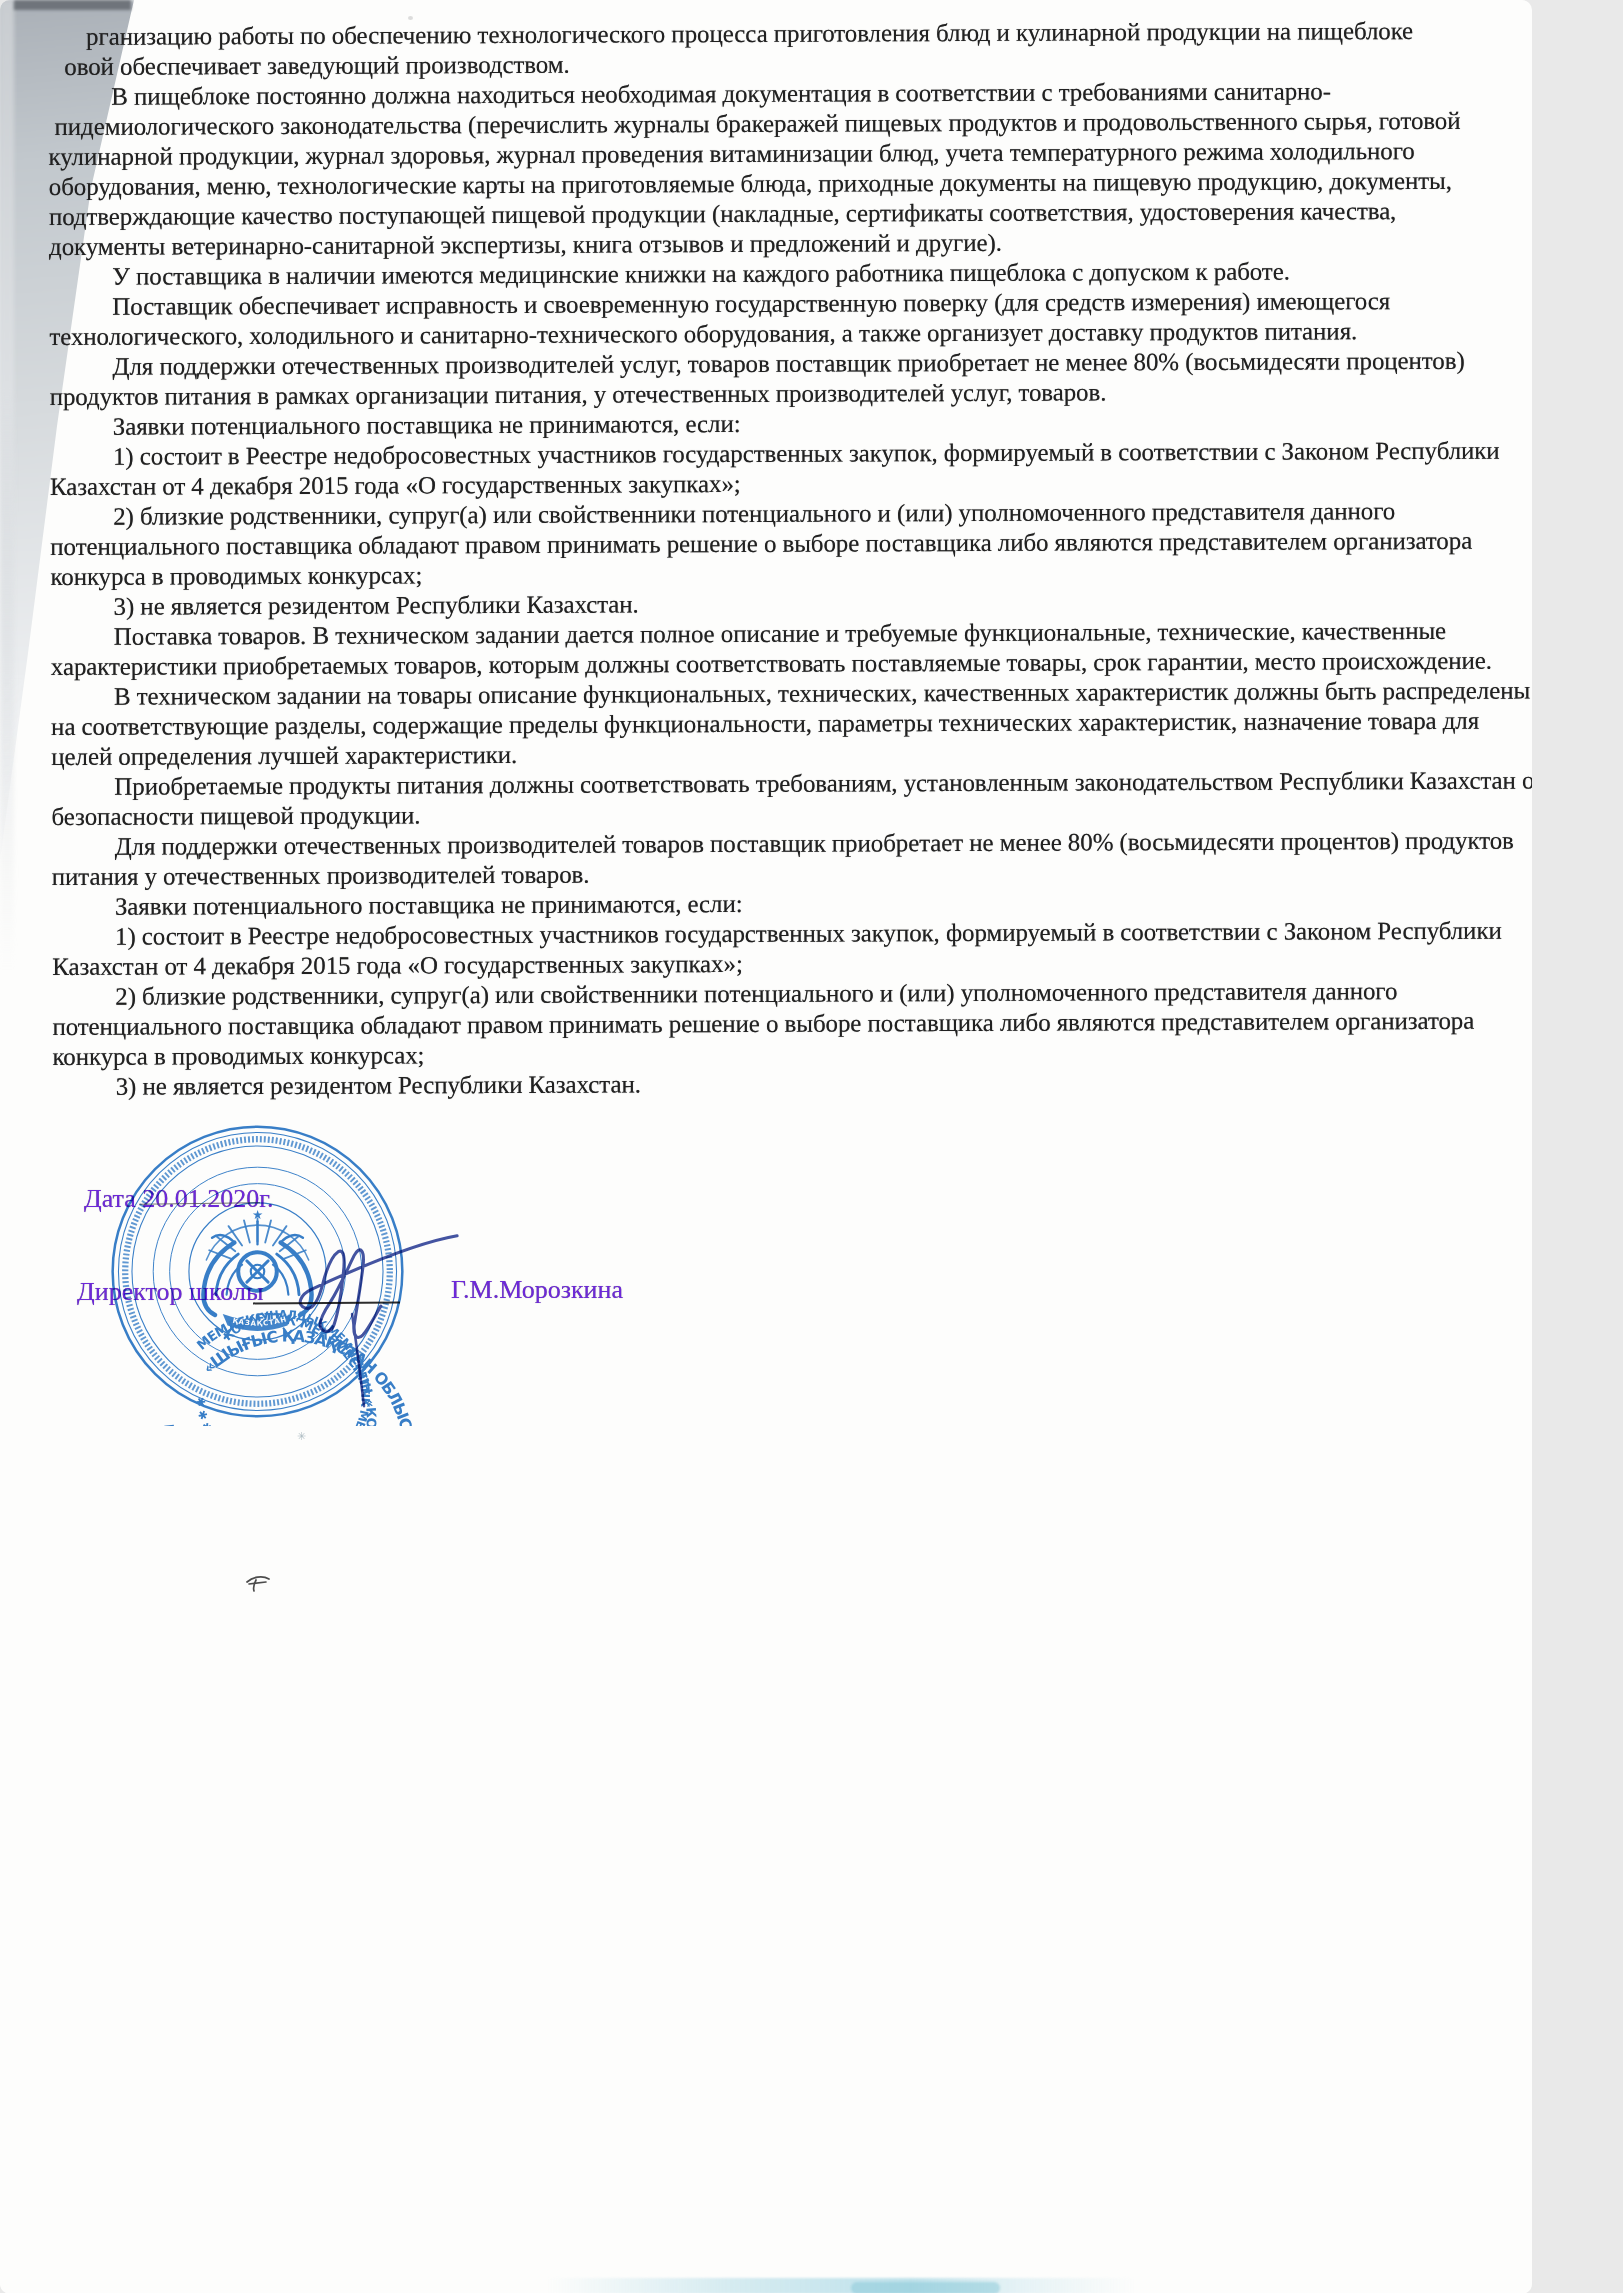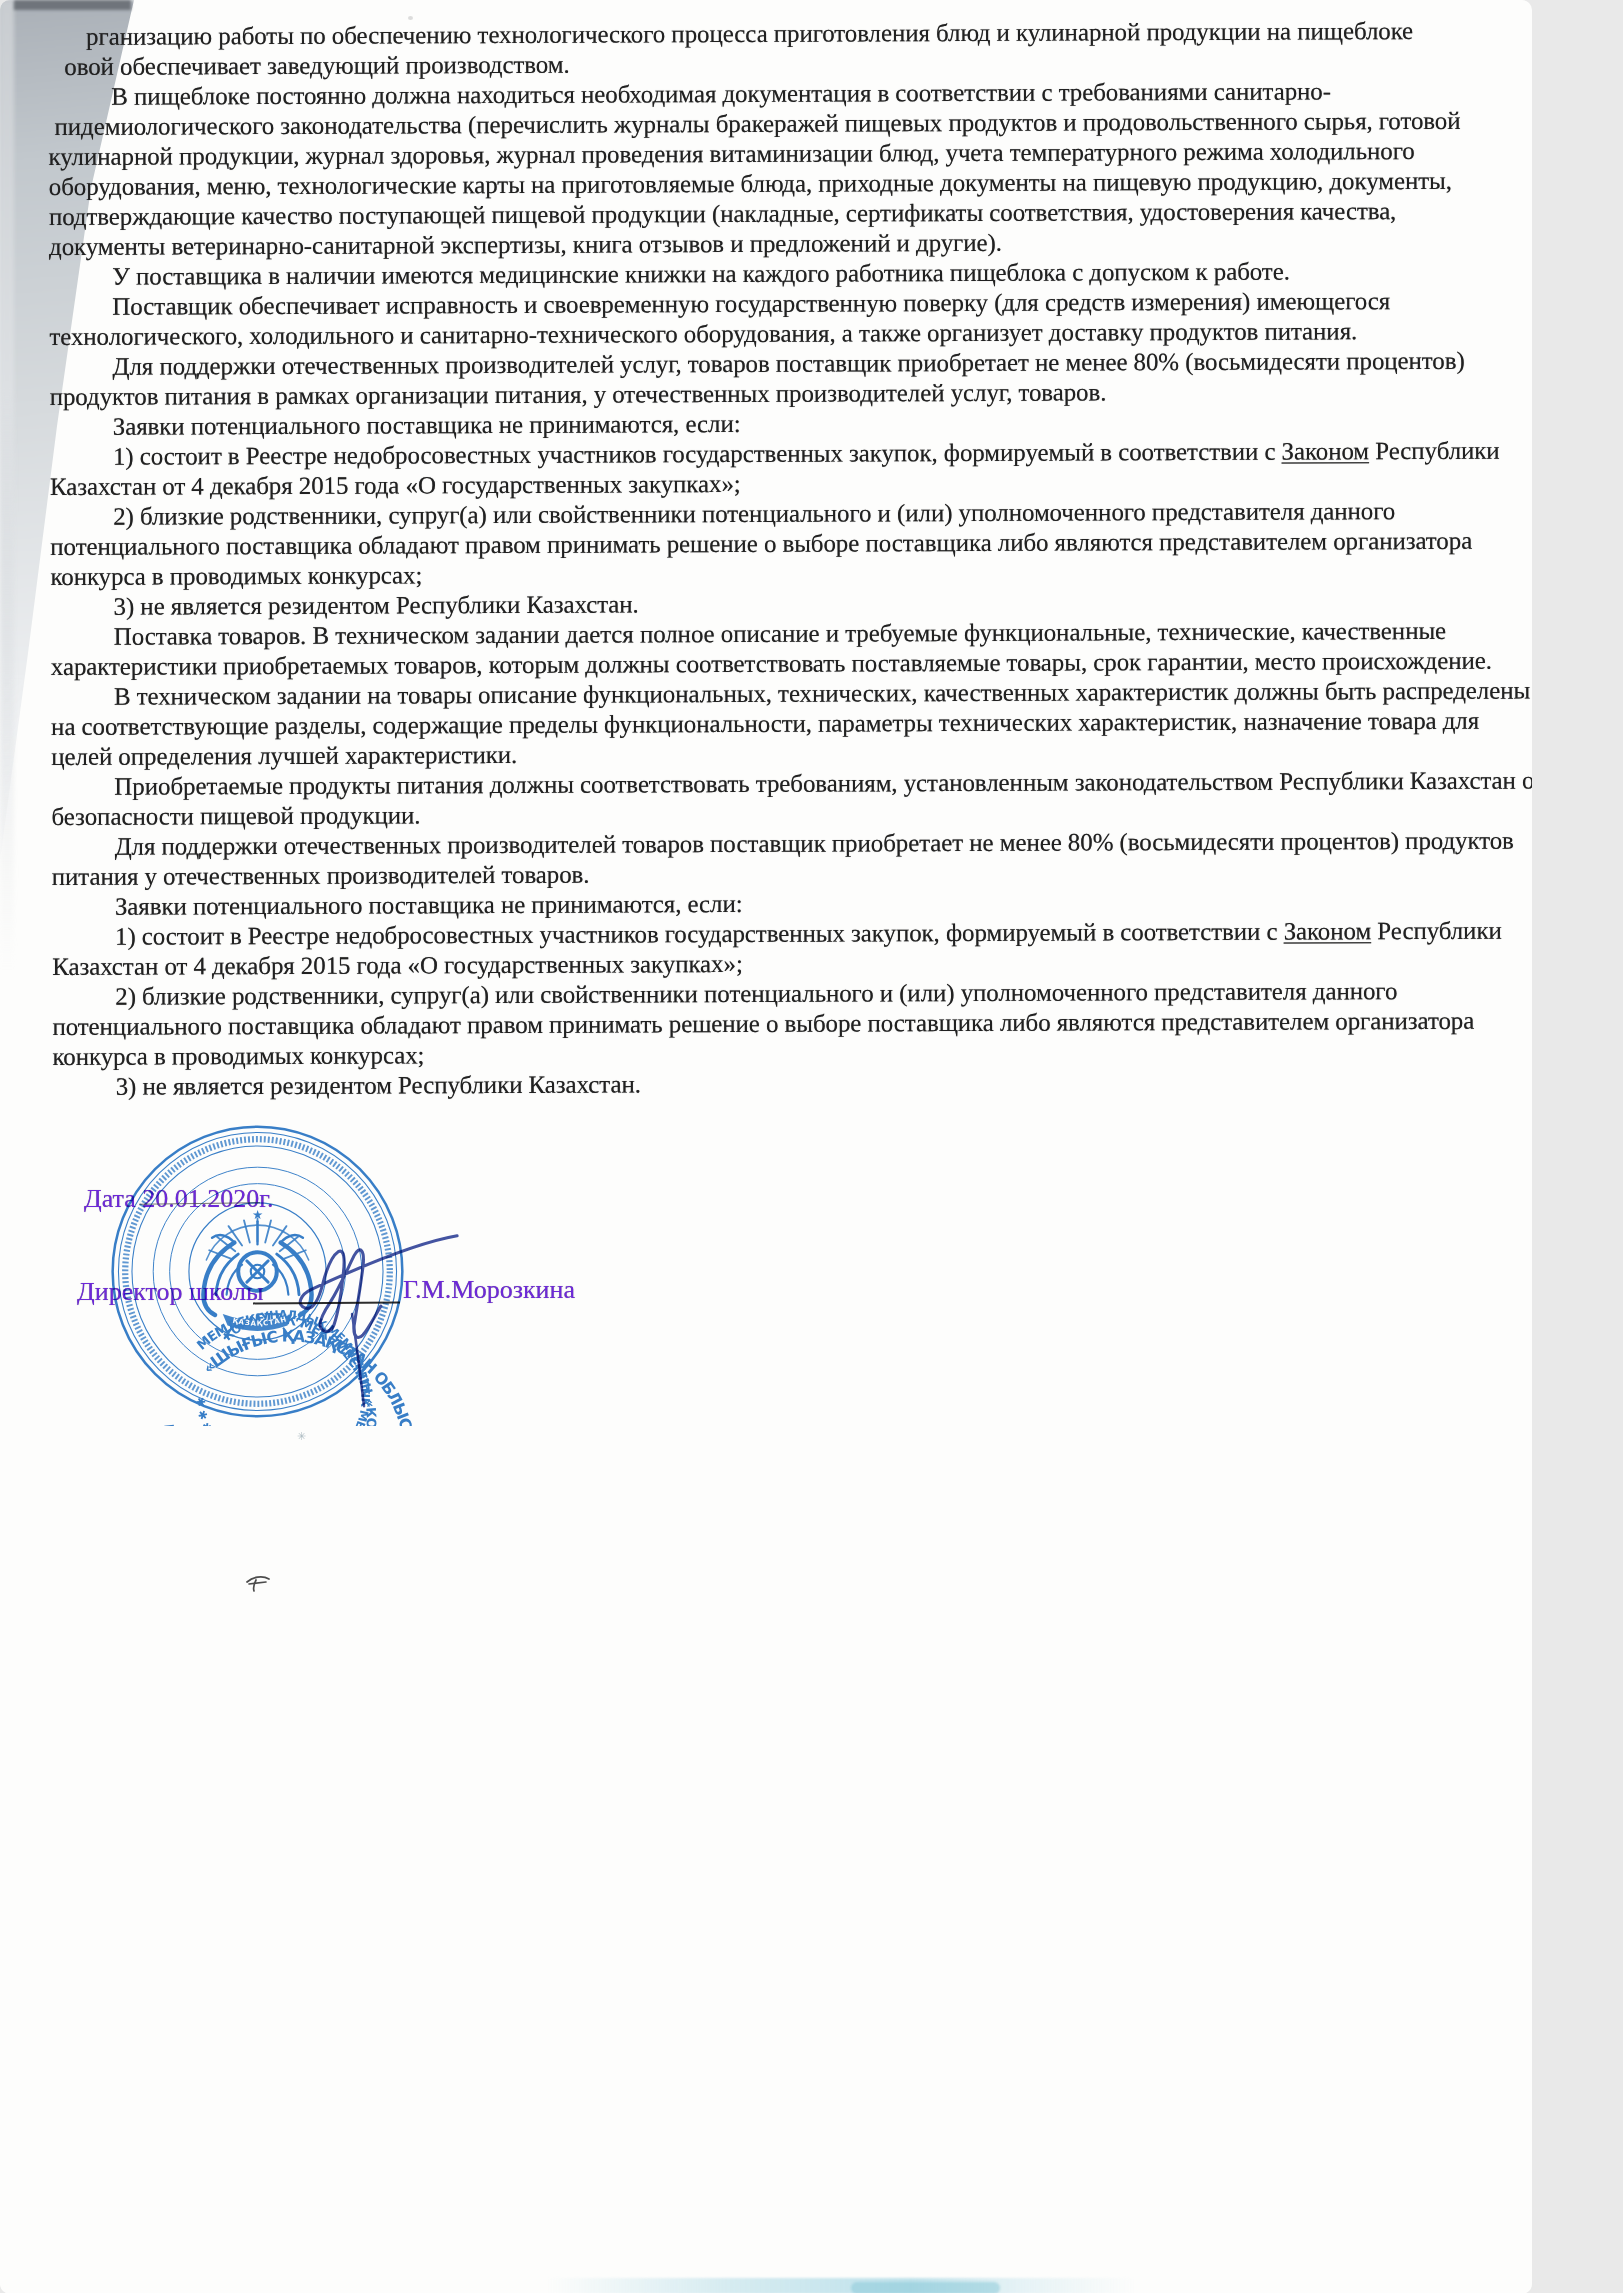--- a/index.html
+++ b/index.html
@@ -10,21 +10,21 @@
          clip-path:polygon(0 0,134px 0,91px 188px,57px 426px,28px 653px,0 861px);
          background:linear-gradient(175deg,#aab0b7 0%,#c2c8cd 18%,#d6dadd 45%,#eceef0 75%,rgba(255,255,255,0) 100%);
          filter:blur(2px);}
   .band{position:absolute;left:14px;top:0;width:117px;height:10px;background:#6f747b;filter:blur(1.5px);}
   .leftstrip{position:absolute;left:0;top:0;width:14px;height:970px;
          background:linear-gradient(180deg,#c9cdd1 0%,#dde0e3 40%,rgba(255,255,255,0) 100%);filter:blur(2px);}
   
   .content{position:absolute;left:48px;top:22px;width:1515px;transform:rotate(-0.25deg);transform-origin:0 0;}
   .line{height:30px;line-height:30px;white-space:nowrap;font-size:25px;letter-spacing:-0.1px;
         color:#212121;text-shadow:0 0 0.7px rgba(40,40,40,.65);}
-  .u{text-decoration:underline;text-decoration-thickness:1.4px;text-underline-offset:3px;}
+  .u{text-decoration-thickness:1.4px;text-underline-offset:3px;}
   .ftext{position:absolute;font-size:26px;color:#6d28d9;white-space:nowrap;
          text-shadow:0 0 0.7px rgba(40,40,40,.6);}
   .date-rule{position:absolute;left:139px;top:1203px;width:121px;height:1.4px;background:#4a4a4a;
          transform:rotate(-0.8deg);opacity:.75;}
   .sig-rule{position:absolute;left:253px;top:1302px;width:147px;height:1.8px;background:#2d2d2d;
          transform:rotate(-0.3deg);}
   .stamp{position:absolute;left:103px;top:1117px;mix-blend-mode:multiply;opacity:.95;filter:blur(0.3px);}
   .signature{position:absolute;left:248px;top:1216px;mix-blend-mode:multiply;}
   .inkmark{position:absolute;left:244px;top:1572px;}
   .speck{position:absolute;background:#bcbcbc;border-radius:50%;}
@@ -84,21 +84,21 @@
       </div>
   </div>
 
   <div class="ftext" style="left:84px;top:1184px;">
     <span>Дата 20.01.2020г.</span>
   </div>
   <div class="date-rule"></div>
 
   <div class="ftext" style="left:77px;top:1277px;">Директор школы</div>
   <div class="sig-rule"></div>
-  <div class="ftext" style="left:403px;top:1275px;">Г.М.Морозкина</div>
+  <div class="ftext" style="left:403px;top:1275px;padding-left:48px;">Г.М.Морозкина</div>
 
   <svg class="stamp" width="309" height="309" viewBox="0 0 320 320">
     <g stroke="#2d78c7" fill="none">
       <circle cx="160" cy="160" r="150" stroke-width="2.6"></circle>
       <circle cx="160" cy="160" r="144" stroke-width="1.1"></circle>
       <circle cx="160" cy="160" r="137" stroke-width="6.5" stroke-dasharray="2 2.1" opacity="0.8"></circle>
       <circle cx="160" cy="160" r="130" stroke-width="1.1"></circle>
       <circle cx="160" cy="160" r="108" stroke-width="1"></circle>
       <circle cx="160" cy="160" r="91" stroke-width="1"></circle>
       <circle cx="160" cy="160" r="71" stroke-width="1.2"></circle>

